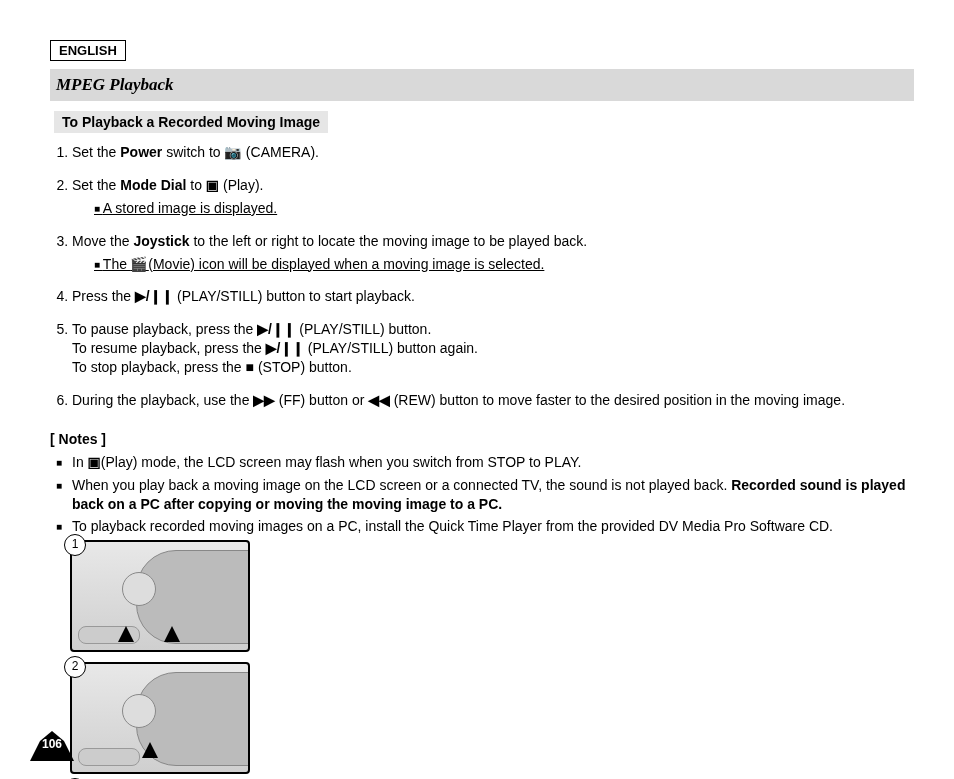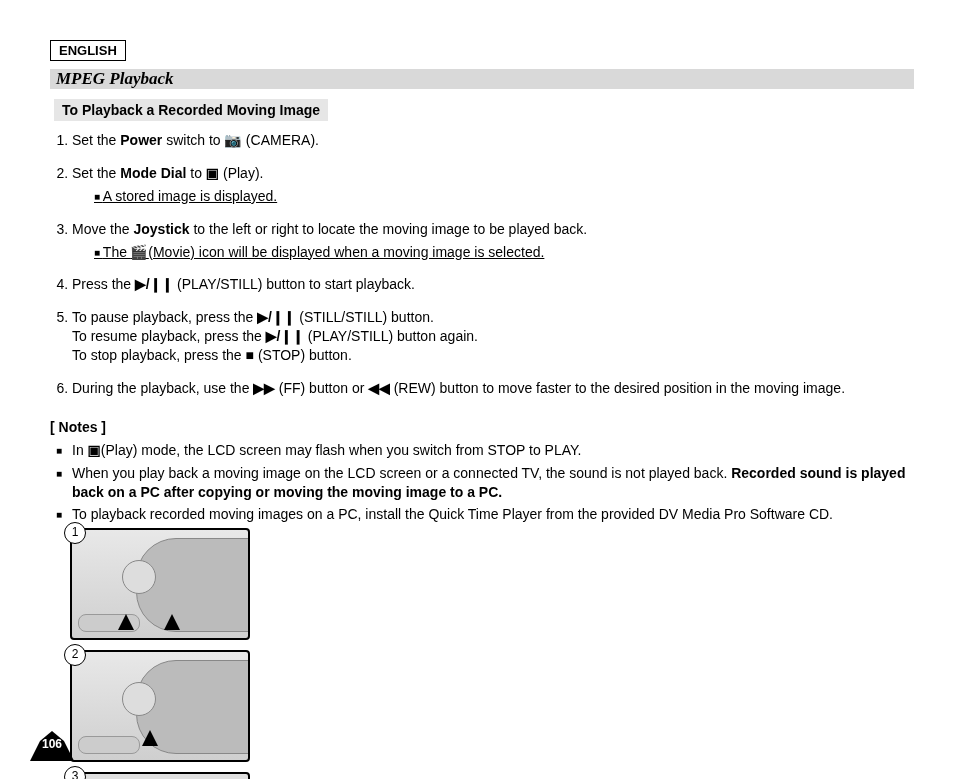--- a/index.html
+++ b/index.html
@@ -34,21 +34,21 @@
     border-bottom: 2px solid #000;
     padding-bottom: 2px;
     margin: 0 0 12px 0;
   }
   .section-heading {
     background: #d9d9d9;
     font-style: italic;
     font-family: 'Times New Roman', serif;
     font-weight: bold;
     font-size: 17px;
-    padding: 0 6px;
+    padding: 6px 6px;
     margin-bottom: 10px;
   }
   .sub-heading {
     background: #e6e6e6;
     font-weight: bold;
     font-size: 14px;
     display: inline-block;
     padding: 3px 8px;
     margin: 0 12px 10px 4px;
   }
@@ -248,21 +248,21 @@
               <li>
             <span>The </span><span class="sym">🎬</span><span>(Movie) icon will be displayed when a moving image is selected.</span>
           </li>
             </ul>
         </li>
         <li>
           <span>Press the </span><span class="sym">▶/❙❙</span>
           <span>(PLAY/STILL) button to start playback.</span>
         </li>
         <li>
-          <span>To pause playback, press the </span><span class="sym">▶/❙❙</span><span> (STILL/STILL) button.</span><br>
+          <span>To pause playback, press the </span><span class="sym">▶/❙❙</span><span> (PLAY/STILL) button.</span><br>
           <span>To resume playback, press the </span><span class="sym">▶/❙❙</span><span> (PLAY/STILL) button again.</span><br>
           <span>To stop playback, press the </span><span class="sym">■</span><span> (STOP) button.</span>
         </li>
         <li>
           <span>During the playback, use the </span><span class="sym">▶▶</span><span> (FF) button or </span><span class="sym">◀◀</span><span> (REW) button to move faster to the desired position in the moving image.</span>
         </li>
       </ol>
 
       <div class="notes-head">[ Notes ]</div>
       <ul class="notes">

